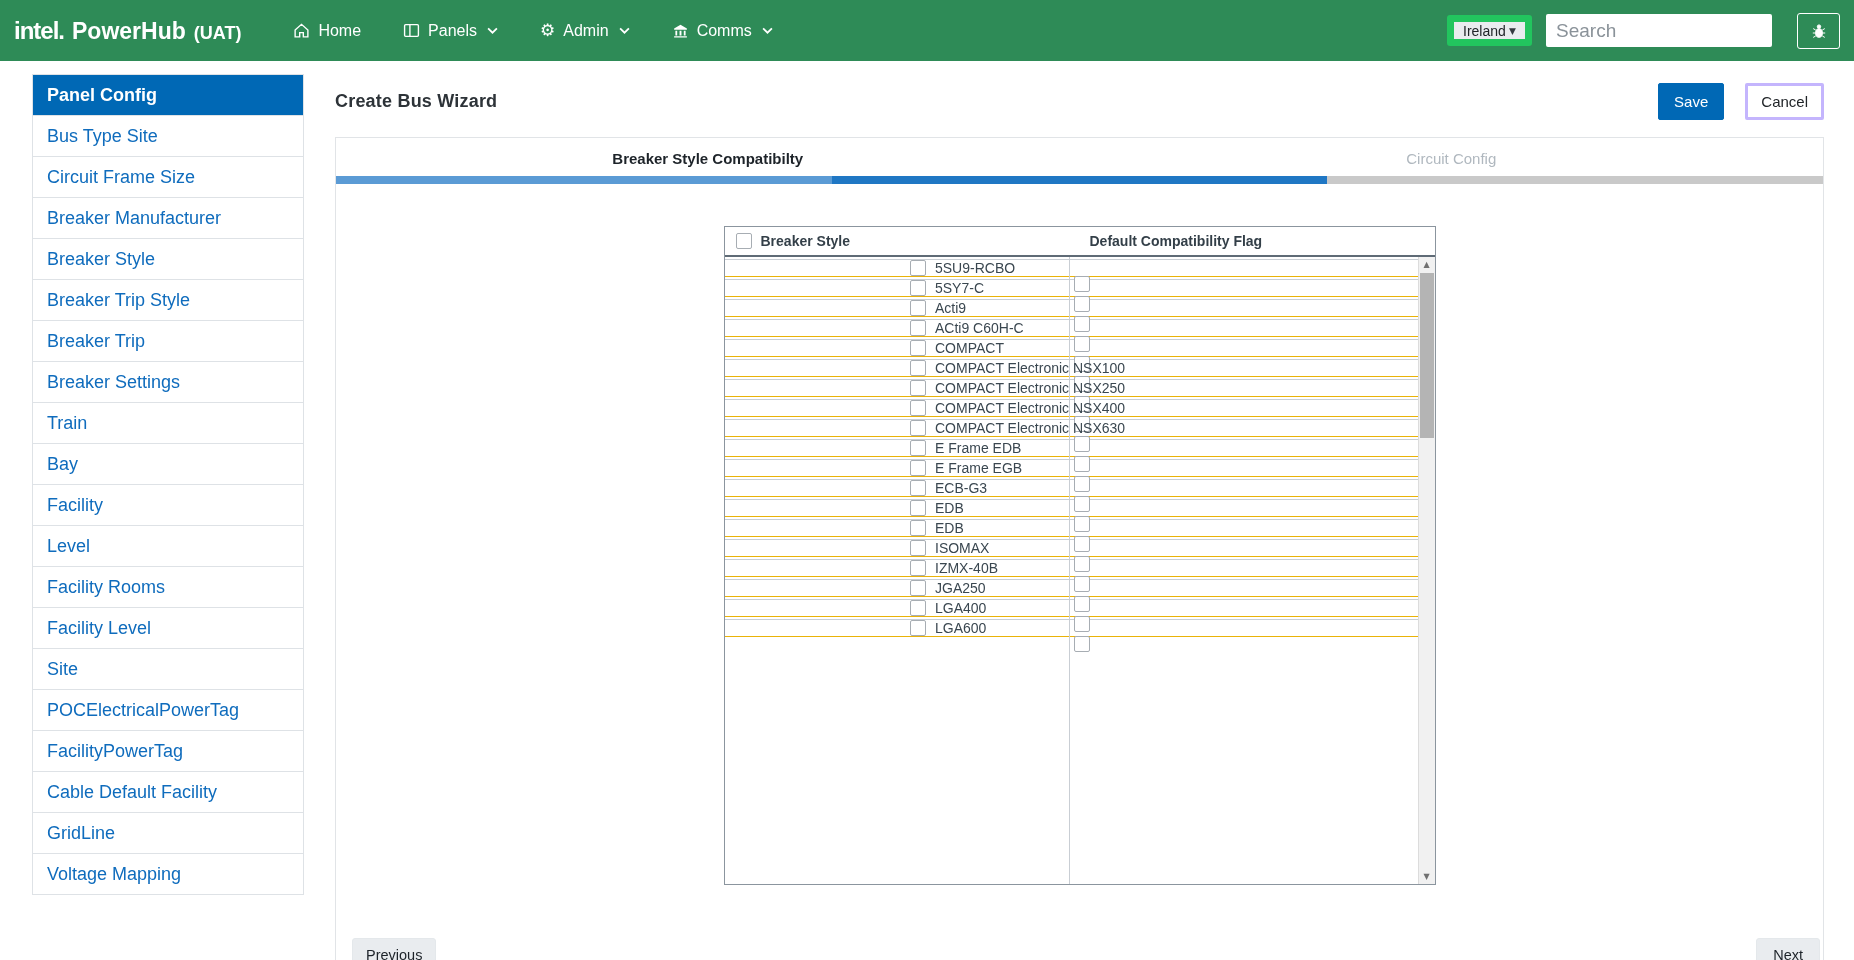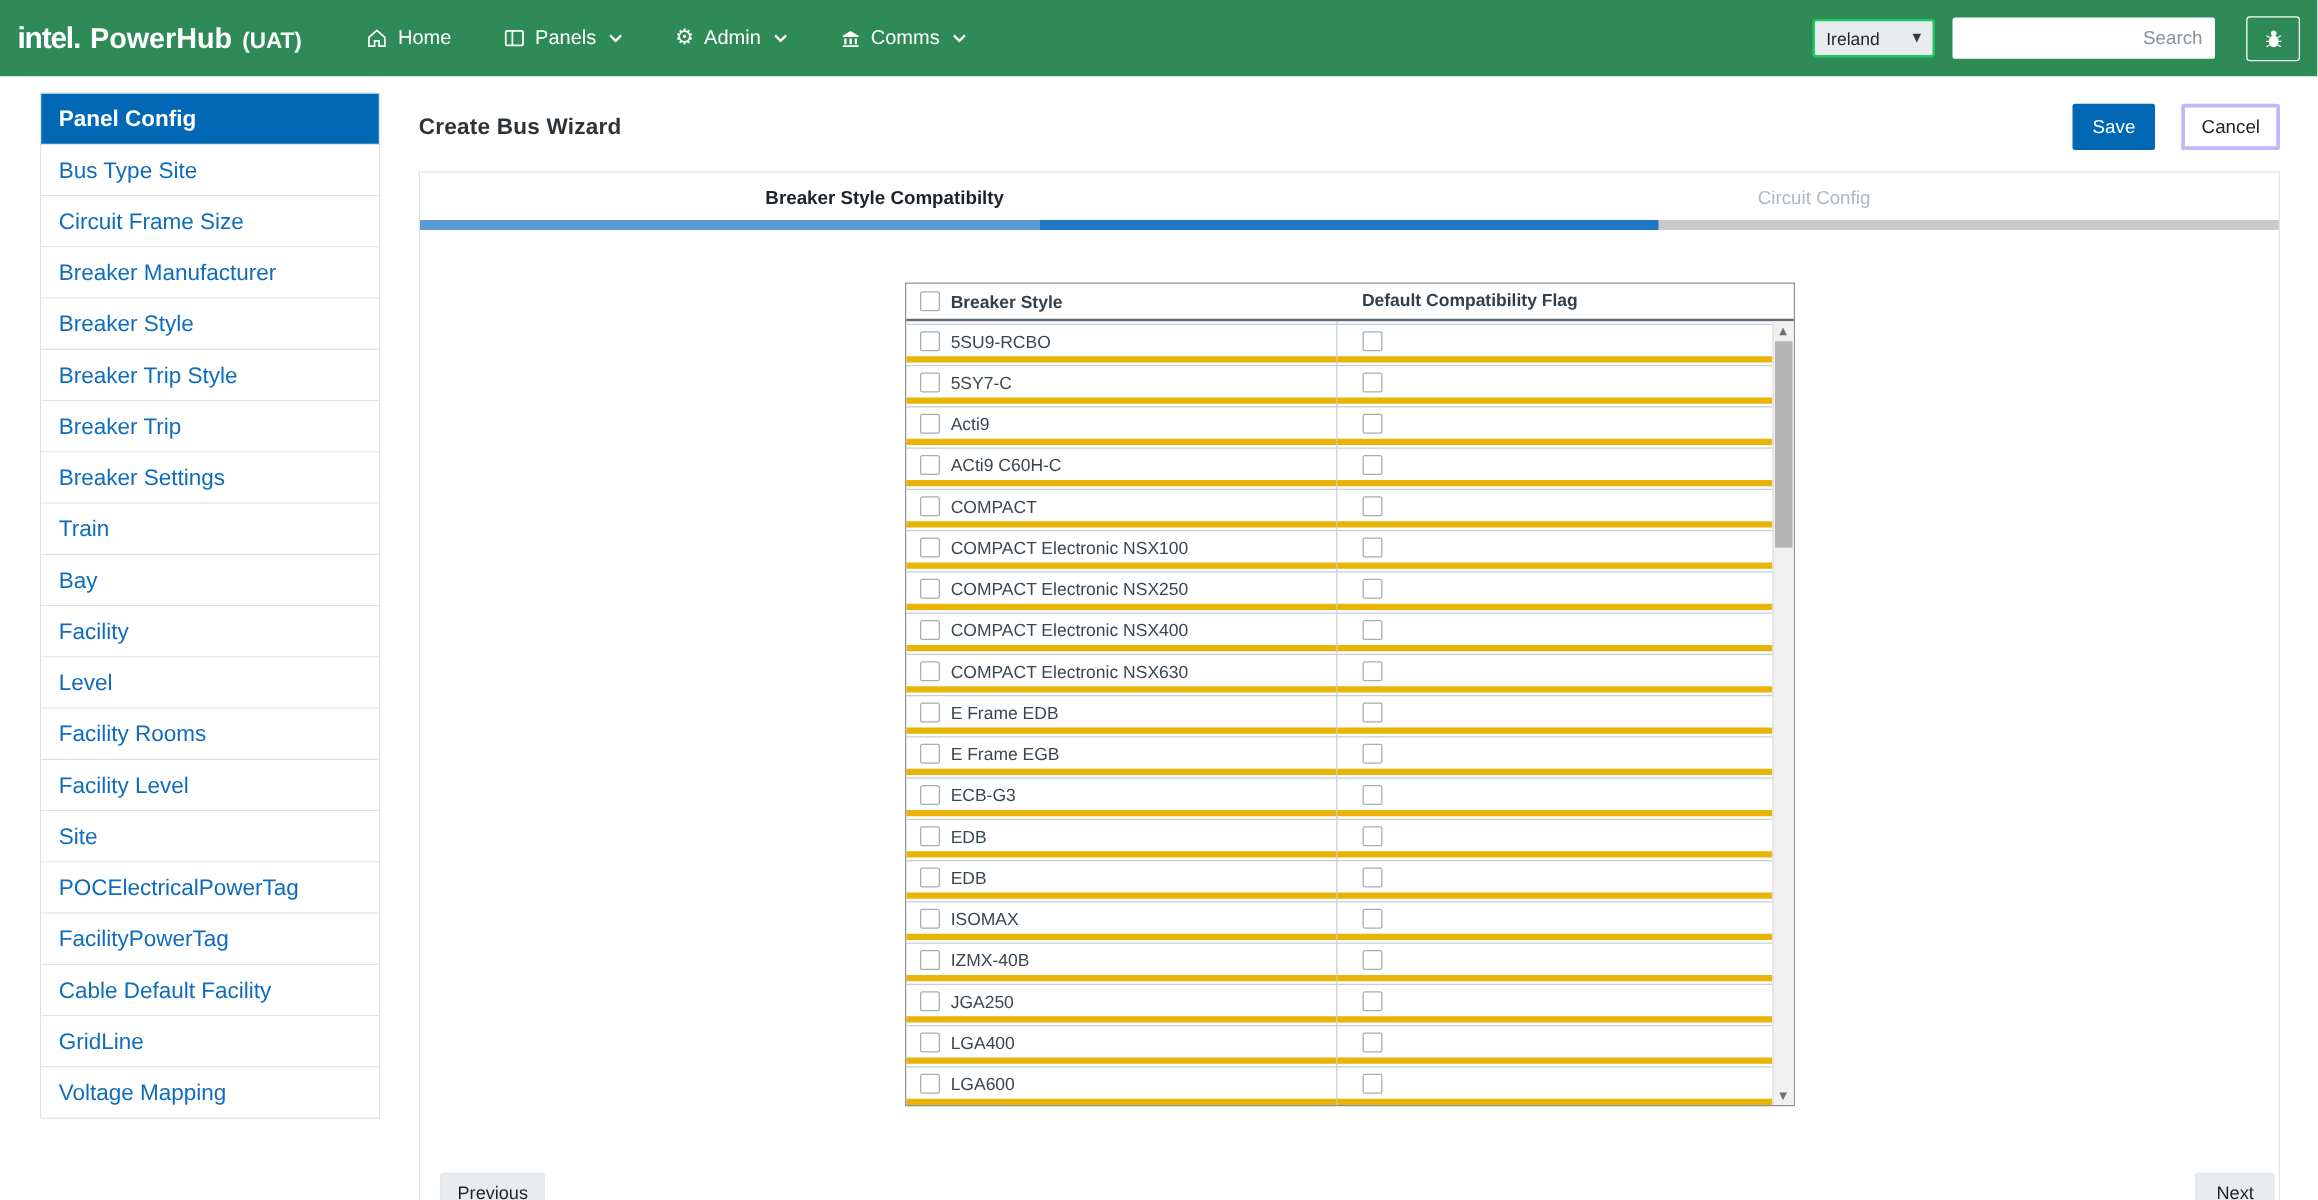--- a/index.html
+++ b/index.html
@@ -10,26 +10,26 @@
   .topbar { height:61px; background:#2e8b57; display:flex; align-items:center; padding:0 14px; color:#fff; }
   .brand { display:flex; align-items:baseline; gap:8px; white-space:nowrap; }
   .logo { font-size:24px; font-weight:700; letter-spacing:-1px;text-align:center; }
   .app-name { font-size:23px; font-weight:700; }
   .env { font-size:18px; font-weight:700; }
   .nav { display:flex; align-items:center; gap:42px; margin-left:52px; }
   .nav-item { display:flex; align-items:center; gap:8px; font-size:16px; cursor:pointer; }
   .nav-item .uicon { font-family:"DejaVu Sans",sans-serif; font-size:17px; line-height:1; }
   .chev { display:inline-block; margin-left:2px; }
   .top-right { margin-left:auto; display:flex; align-items:center; }
-  .region-select { width:98px; height:31px; background:#e9ecef; border:2px solid #22c55e; border-radius:3px;
+  .region-select { width:85px; height:31px; background:#e9ecef; border:7px solid #22c55e; border-radius:3px;
     color:#212529; font-size:14px; display:flex; align-items:center; justify-content:space-between;
     padding:0 9px; cursor:pointer; }
   .region-caret { font-size:9px; color:#343a40; font-family:"DejaVu Sans",sans-serif; }
-  .search-input { width:210px; height:33px; border:none; border-radius:2px; margin-left:14px;
-    padding:0 10px; font-size:15px; color:#212529; outline:none;text-align:right; }
+  .search-input { width:226px; height:33px; border:none; border-radius:2px; margin-left:14px;
+    padding:0 10px; font-size:19px; color:#212529; outline:none; }
   .search-input::placeholder { color:#8a9299; }
   .bug-btn { width:43px; height:36px; margin-left:25px; background:transparent; border:1px solid #fff;
     border-radius:3px; display:flex; align-items:center; justify-content:center; cursor:pointer; }
 
   
   .layout { display:flex; align-items:flex-start; }
   .sidebar { width:272px; margin:13px 0 0 32px; border:1px solid #dee2e6; border-bottom:none; flex:none; }
   .side-item { height:41px; display:flex; align-items:center; padding-left:14px; font-size:18px;
     color:#0f6cbd; background:#fff; border-bottom:1px solid #dee2e6; cursor:pointer; }
   .side-item.active { background:#0068b5; color:#fff; font-weight:700; }
@@ -57,22 +57,22 @@
   .seg.upcoming { background:#c9c9c9; }
 
   
   .table-wrap { width:712px; margin:42px auto 0; border:1px solid #8b959e; background:#fff; }
   .t-header { display:flex; align-items:center; height:30px; border-bottom:2px solid #5f6b76; font-weight:700; }
   .t-h1 { width:344px; display:flex; align-items:center; padding-left:11px; gap:9px; }
   .t-h2 { flex:1; padding-left:21px; }
   .t-header span.hlabel { font-size:14px; color:#333f48; }
   .t-body { position:relative; height:627px; overflow:hidden; padding-right:17px; }
   .col-divider { position:absolute; left:344px; top:0; bottom:0; width:1px; background:#c9ced4; }
-  .t-row { display:flex; align-items:center; height:31px; margin:2px 0;
-    border-top:1px solid #c9ced4; border-bottom:5px solid #eab308; }
+  .t-row { display:flex; align-items:center; height:18px; margin:2px 0;
+    border-top:1px solid #c9ced4; border-bottom:1px solid #eab308;flex-direction:column; }
   .t-c1 { width:344px; display:flex; align-items:center; padding-left:11px; gap:9px; }
   .t-c2 { flex:1; padding-left:21px; display:flex; align-items:center; }
   .row-label { font-size:14px; color:#3a4750; }
   .cb { width:16px; height:16px; flex:none; background:#fff; border:1px solid #a7adb3; border-radius:2px; cursor:pointer; }
 
   
   .vscroll { position:absolute; top:0; right:0; width:17px; height:627px; background:#f1f1f1; border-left:1px solid #dcdcdc; }
   .sb-arrow { position:absolute; left:0; width:16px; height:15px; text-align:center; font-size:8px; line-height:15px;
     color:#707070; font-family:"DejaVu Sans",sans-serif; cursor:pointer; }
   .sb-up { top:0; } .sb-down { bottom:0; }

